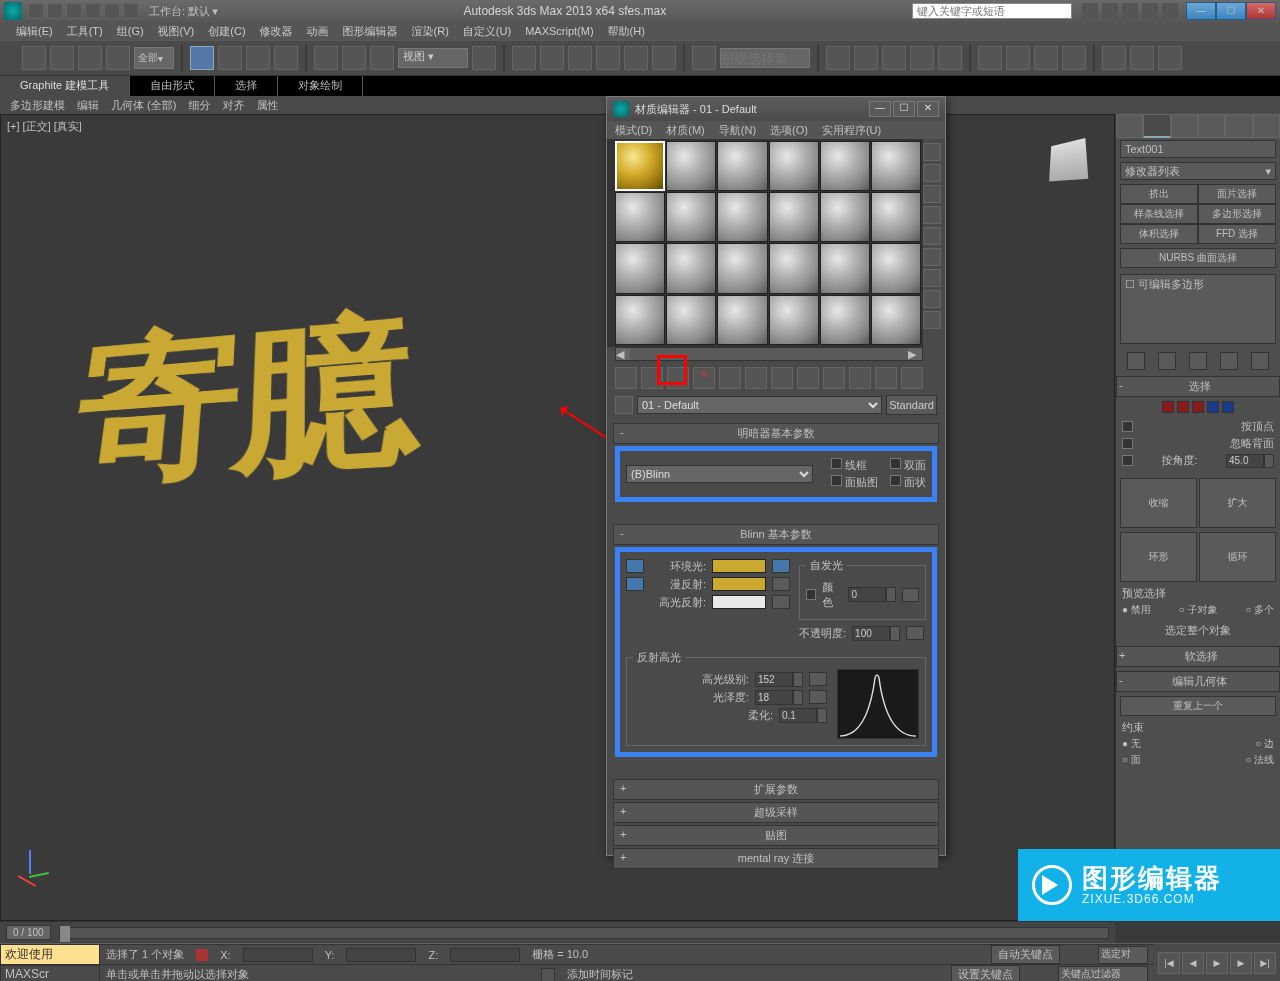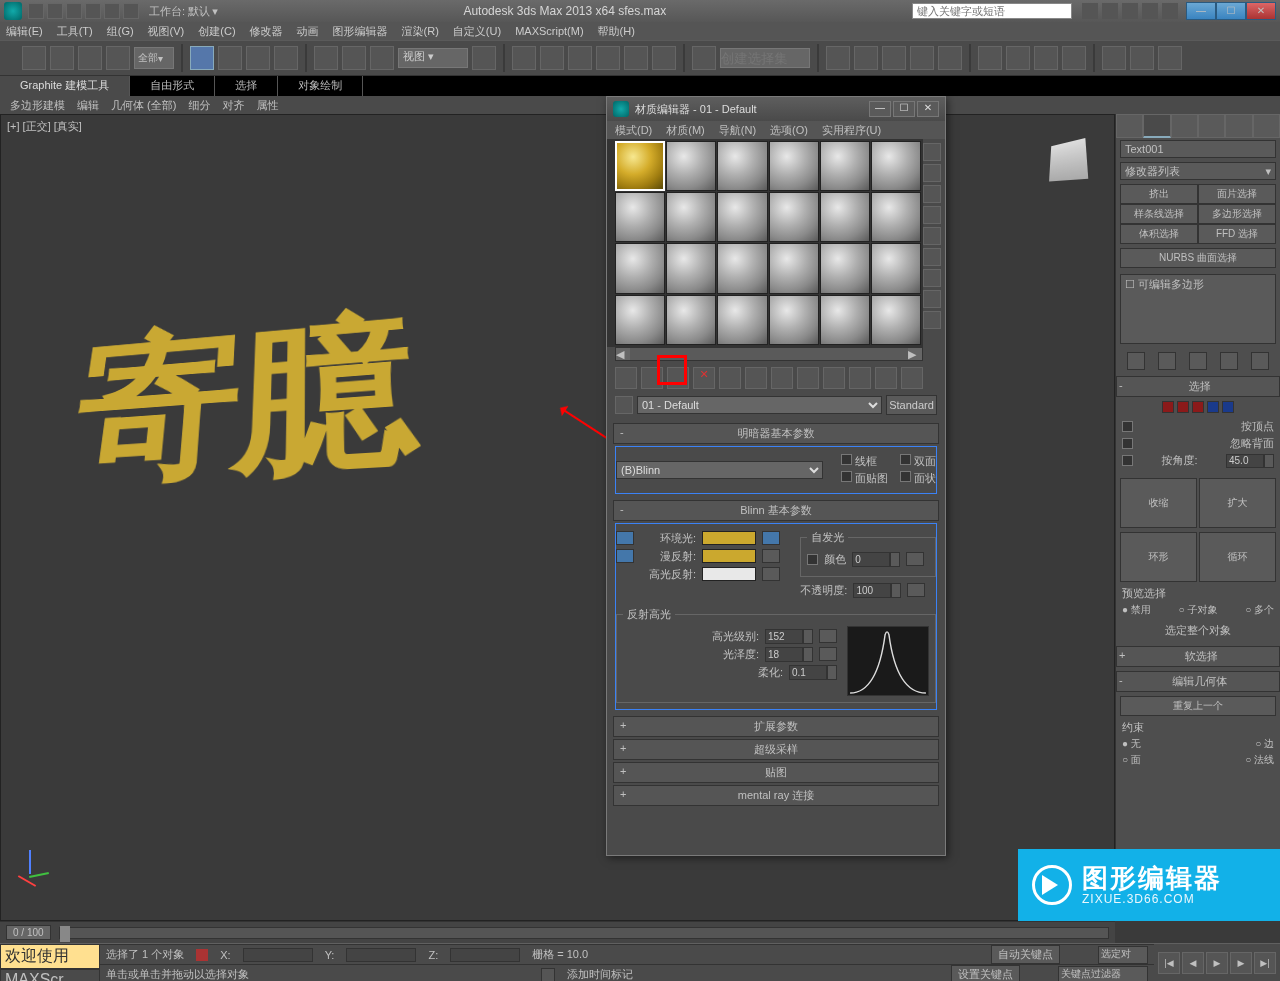--- a/index.html
+++ b/index.html
@@ -11,21 +11,21 @@
 .title-bar .quick span { width: 16px; height: 16px; background: #555; border: 1px solid #666; display: inline-block; }
 .title-bar .ws-label { margin-left: 10px; font-size: 11px; }
 .title-bar .center { flex: 1; text-align: center; color: #d6d6d6; font-size: 12px; }
 .title-bar .search { width: 160px; height: 16px; background: #fff; color: #888; font-size: 11px; padding: 0 4px; border: 1px solid #888; }
 .title-bar .right-icons { display: flex; gap: 4px; margin-left: 10px; }
 .title-bar .right-icons span { width: 16px; height: 16px; background: #555; }
 .title-bar .win-ctrl { display: flex; margin-left: 8px; }
 .title-bar .win-ctrl span { width: 30px; height: 18px; background: linear-gradient(#6ba8d4,#3a84c0); border: 1px solid #2a5a80; text-align:center; font-size:10px; line-height:16px;}
 .title-bar .win-ctrl .close { background: linear-gradient(#d66,#a33); }
 
-.menu-bar { height: 18px; background: #555; display: flex; align-items: center; padding: 0 6px; gap: 14px; color: #ccc; }
+.menu-bar { height: 18px; background: #555; display: flex; align-items: center; padding: 0 16px; gap: 14px; color: #ccc; }
 .menu-bar span { cursor: pointer; font-size: 11px; }
 
 .toolbar-row { height: 36px; background: #4a4a4a; border-top: 1px solid #5a5a5a; border-bottom: 1px solid #333; display: flex; align-items: center; padding: 0 22px; gap: 4px; }
 .tb-btn { width: 24px; height: 24px; background: #555; border: 1px solid #666; display: inline-block; }
 .tb-sel { width: 40px; height: 22px; background: #666; border: 1px solid #777; }
 .tb-sel-wide { width: 70px; height: 20px; background: #666; color: #ccc; font-size: 11px; padding: 0 4px; border: 1px solid #777; }
 .tb-divider { width: 2px; height: 28px; background: #3a3a3a; margin: 0 3px; }
 .tb-input { width: 90px; height: 20px; background: #666; border: 1px solid #777; }
 
 .ribbon-tabs { height: 20px; background: #000000; display: flex; }
@@ -86,41 +86,41 @@
 .mat-scroll span { width:14px; background:#666;}
 .mat-toolbar { display: flex; gap: 4px; padding: 4px 8px; flex-wrap: wrap; align-items: center; }
 .mat-toolbar span { width: 22px; height: 22px; background: #555; border: 1px solid #666; }
 .red-box { position: absolute; border: 3px solid #ff0000; pointer-events: none; }
 .mat-name-row { display: flex; gap: 4px; padding: 2px 8px 6px 8px; align-items: center; }
 .mat-name-row .icon { width:18px; height:18px; background:#555; border:1px solid #666;}
 .mat-name-row select { flex: 1; background: #666; color: #ddd; border: 1px solid #333; height: 18px; font-size: 11px; }
 .mat-name-row button { width: 51px; height: 20px; background: #5a5a5a; border: 1px solid #333; color: #ccc; font-size: 11px; }
 .mat-rollout-hd { background: #555; border: 1px solid #333; text-align: center; padding: 2px; margin: 2px 6px; font-size: 11px; position: relative; }
 .mat-rollout-hd .pm { position:absolute; left:6px; }
-.mat-body { margin: 2px 8px 6px 8px; padding: 4px 0; background: #4a4a4a; border: 1px solid #3b82f6; font-size: 11px; }
+.mat-body { margin: 2px 8px 22px 8px; padding: 4px 6px; background: #4a4a4a; border: 5px solid #3b82f6; font-size: 11px; }
 .mat-body .row { display: flex; align-items: center; gap: 6px; margin: 3px 0; }
 .mat-body .row.rt { justify-content: flex-end; }
 .mat-body .row .lbl { width: 56px; text-align: right; }
 .swatch { width: 54px; height: 14px; border: 1px solid #222; }
 .sw-gold { background:#cba82e;}
 .sw-white { background:#e8e8e8;}
 .chk { width: 11px; height: 11px; background: #333; border: 1px solid #777; display: inline-block; }
 .spinner { display:inline-flex; align-items:center;}
 .spinner input { width: 38px; height: 15px; background: #444; border: 1px solid #333; color: #ccc; font-size: 10px; padding: 0 2px; }
 .spinner .sp { width: 10px; height: 15px; background: #5a5a5a; border: 1px solid #333; }
 .map-btn{ width:18px; height:14px; background:#5a5a5a; border:1px solid #333;}
 fieldset { border:1px solid #666; padding:4px 6px 6px 6px; margin:2px 0;}
 fieldset legend { font-size:11px; padding:0 4px;}
 .curve { width: 82px; height: 70px; background: #1a1a1a; border:1px solid #333; position:relative;}
 .curve svg { width:100%; height:100%;}
 
 .time-slider { position: absolute; bottom: 38px; left: 0; right: 165px; height: 22px; background: #444; border-top: 1px solid #333; display: flex; align-items: center; padding: 0 6px; gap: 8px; font-size: 10px; }
 .status-bar { position: absolute; bottom: 0; left: 0; right: 0; height: 38px; background: #4a4a4a; border-top: 1px solid #606060; display: flex; align-items: stretch; font-size: 11px; }
 .status-left { width: 100px; display:flex; flex-direction:column;}
-.status-left span { flex:1; border:1px solid #333; padding:1px 4px; font-size:16px; }
+.status-left span { flex:1; border:1px solid #333; padding:1px 4px; font-size:12px; }
 .status-main { flex:1; display:flex; flex-direction:column;}
 .status-main .r { flex:1; display:flex; align-items:center; gap:12px; padding:0 6px; border-top:1px solid #333;}
 .status-right { display:flex; gap:2px; align-items:center; padding:0 4px;}
 .status-right span { width:22px; height:22px; background:#555; border:1px solid #666; font-size:9px; display:flex; align-items:center; justify-content:center;}
 .status-drop { width:50px; height:18px; background:#5a5a5a; border:1px solid #333; font-size:10px; padding:0 2px;margin-left:26px;}
 
 .watermark { position: absolute; bottom: 60px; right: 0; width: 262px; height: 72px; background: #12b1e8; color: #fff; display: flex; align-items: center; gap: 10px; padding: 0 14px; }
 .watermark .play { width:40px; height:40px; border:3px solid #fff; border-radius:50%; display:flex; align-items:center; justify-content:center;}
 .watermark .play::after { content:''; border:10px solid transparent; border-left:16px solid #fff; margin-left:6px;}
 .watermark .txt { display:flex; flex-direction:column; line-height:1.1;}

